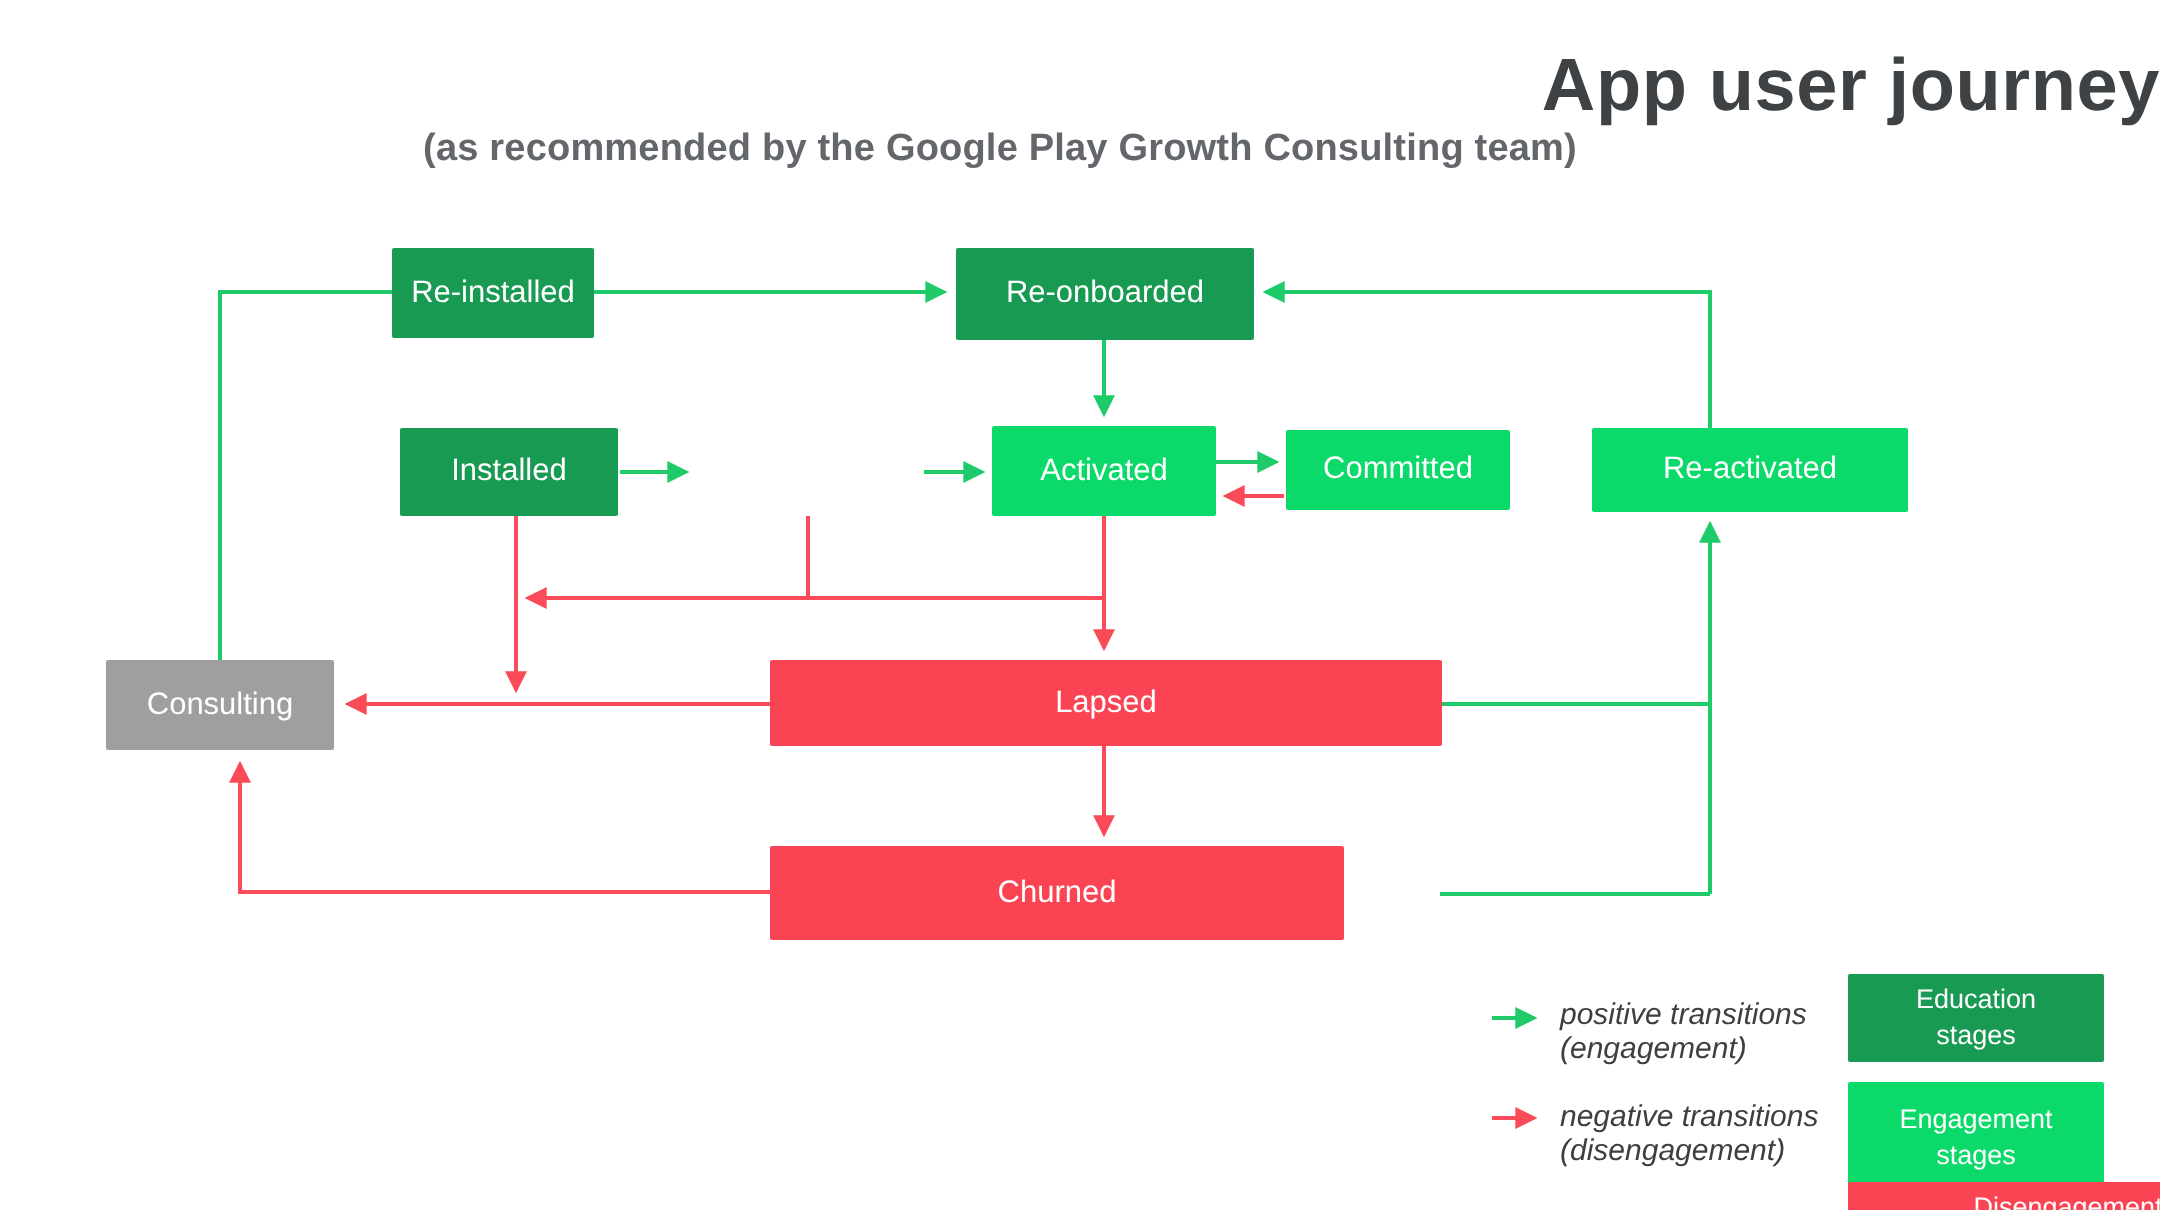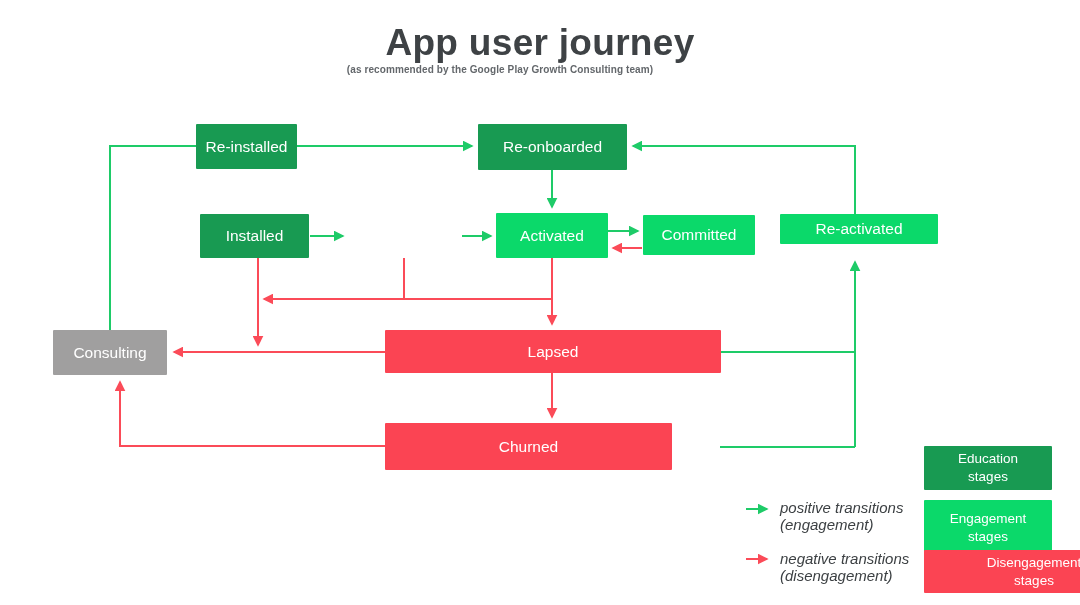--- a/index.html
+++ b/index.html
@@ -6,46 +6,46 @@
   body{
     width:1080px;height:605px;position:relative;overflow:hidden;
     background:#ffffff;font-family:"Liberation Sans",sans-serif;
   }
   #page-title{
     position:absolute;top:22px;left:0;width:1080px;text-align:center;
     font-size:37px;font-weight:bold;color:#3e4245;letter-spacing:.3px;
   }
   #page-subtitle{
     position:absolute;top:64px;left:0;width:1000px;text-align:center;
-    font-size:10px;font-weight:bold;color:#63676b;letter-spacing:.1px;
+    font-size:19px;font-weight:bold;color:#63676b;letter-spacing:.1px;
   }
   #edges-svg{position:absolute;left:0;top:0;width:1080px;height:605px;}
   #nodes-layer{position:absolute;left:0;top:0;width:1080px;height:605px;pointer-events:none;padding-left:24px;}
   .node{
     position:absolute;display:flex;align-items:center;justify-content:center;
     color:#ffffff;font-size:15.5px;border-radius:1px;white-space:nowrap;
   }
   .legend-row{position:absolute;left:780px;font-style:italic;font-size:15px;
     color:#3c4043;line-height:1.16;}
   .legend-row span{display:block;}
   #legend-positive-row{top:499px;}
   #legend-negative-row{top:550px;}
   .stage-box{
     position:absolute;left:924px;width:128px;color:#ffffff;font-size:13.5px;
     display:flex;flex-direction:column;align-items:center;justify-content:center;
-    line-height:1.3;border-radius:1px;text-align:center;
+    line-height:1.3;border-radius:1px;text-align:center;margin-top:41px;
   }
   #stage-education{top:446px;height:44px;}
   #stage-engagement{top:500px;height:56px;}
   #stage-disengagement{top:550px;height:43px;}
 </style>
 </head>
 <body>
 
-<div id="page-title" style="color: rgb(62, 66, 69);">App user journey</div>
+<div id="page-title" style="color: rgb(62, 66, 69); text-align: right;">App user journey</div>
 <div id="page-subtitle" style="color: rgb(99, 103, 107);">(as recommended by the Google Play Growth Consulting team)</div>
 
 <svg id="edges-svg" width="1080" height="605" viewBox="0 0 1080 605" xmlns="http://www.w3.org/2000/svg">
   <defs>
     <marker id="arrow-green" viewBox="0 0 10 10" refX="8.5" refY="5" markerWidth="5.5" markerHeight="5.5" orient="auto-start-reverse">
       <path d="M0,0 L10,5 L0,10 z" fill="#1ecb68"></path>
     </marker>
     <marker id="arrow-red" viewBox="0 0 10 10" refX="8.5" refY="5" markerWidth="5.5" markerHeight="5.5" orient="auto-start-reverse">
       <path d="M0,0 L10,5 L0,10 z" fill="#fb4b58"></path>
     </marker>
@@ -71,21 +71,21 @@
     <polyline points="746,509 767,509" fill="none" stroke="#1ecb68" stroke-width="2" marker-end="url(#arrow-green)"></polyline>
     <polyline points="746,559 767,559" fill="none" stroke="#fb4b58" stroke-width="2" marker-end="url(#arrow-red)"></polyline>
   </svg>
 
 <div id="nodes-layer">
     <div class="node" style="left: 196px; top: 124px; width: 101px; height: 45px; background: rgb(24, 154, 82);">Re-installed</div>
     <div class="node" style="left: 478px; top: 124px; width: 149px; height: 46px; background: rgb(24, 154, 82);">Re-onboarded</div>
     <div class="node" style="left: 200px; top: 214px; width: 109px; height: 44px; background: rgb(24, 154, 82);">Installed</div>
     <div class="node" style="left: 496px; top: 213px; width: 112px; height: 45px; background: rgb(11, 217, 106);">Activated</div>
     <div class="node" style="left: 643px; top: 215px; width: 112px; height: 40px; background: rgb(11, 217, 106);">Committed</div>
-    <div class="node" style="left: 780px; top: 214px; width: 158px; height: 30px; background: rgb(11, 217, 106);">Re-activated</div>
+    <div class="node" style="left: 796px; top: 214px; width: 158px; height: 42px; background: rgb(11, 217, 106);">Re-activated</div>
     <div class="node" style="left: 53px; top: 330px; width: 114px; height: 45px; background: rgb(160, 159, 159);">Consulting</div>
     <div class="node" style="left: 385px; top: 330px; width: 336px; height: 43px; background: rgb(251, 68, 83);">Lapsed</div>
     <div class="node" style="left: 385px; top: 423px; width: 287px; height: 47px; background: rgb(251, 68, 83);">Churned</div>
   </div>
 
 <div class="legend-row" id="legend-positive-row">
   <span>positive transitions</span>
   <span>(engagement)</span>
 </div>
 <div class="legend-row" id="legend-negative-row">

